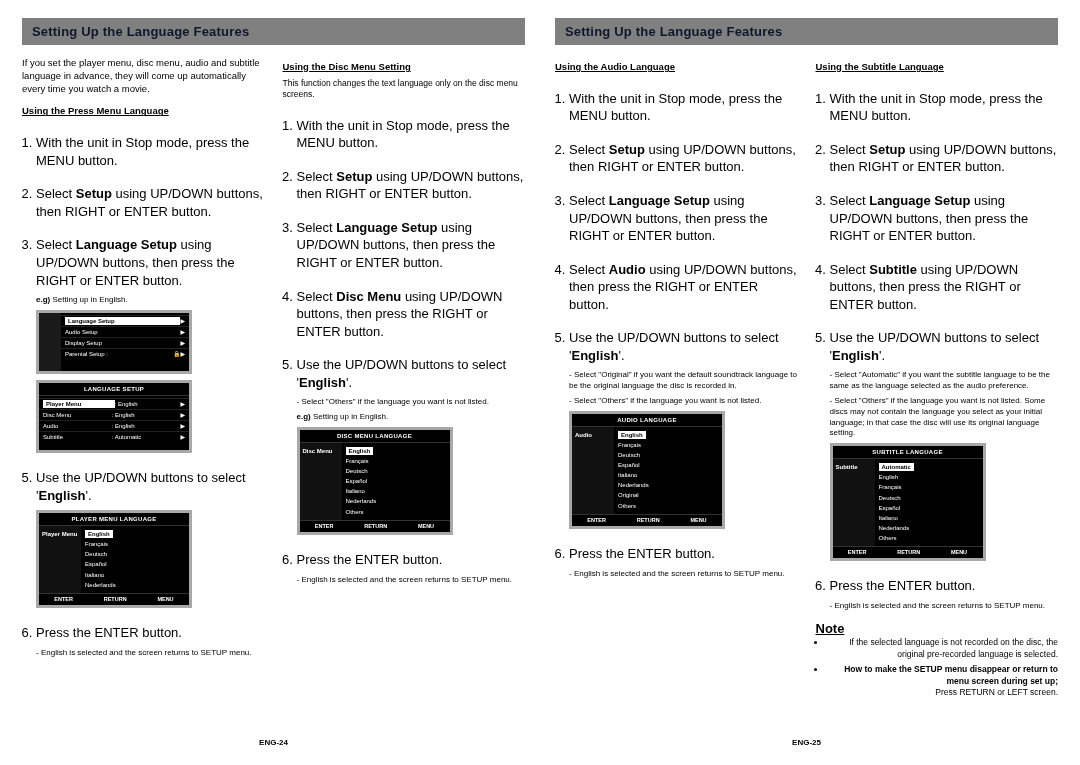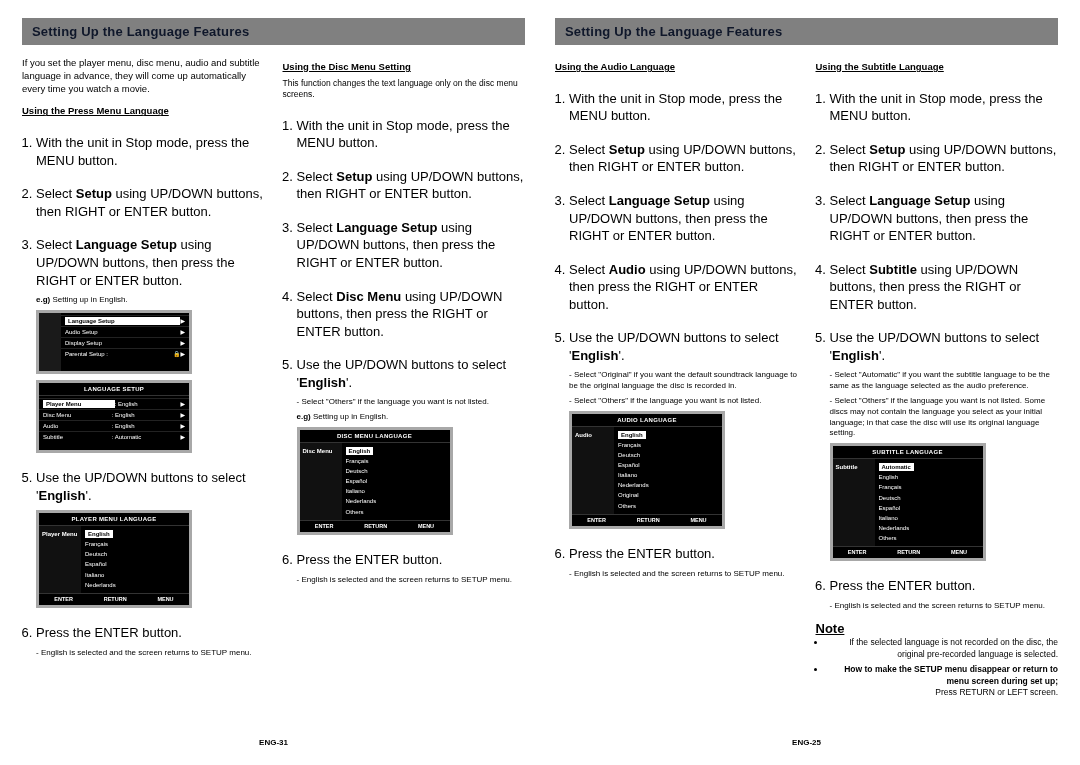--- a/index.html
+++ b/index.html
@@ -172,21 +172,21 @@
               <span>MENU</span>
             </div>
         </div>
 
         <ol class="steps" start="6">
           <li>Press the ENTER button.</li>
         </ol>
         <div class="sub">- <span>English is selected and the screen returns to SETUP menu.</span></div>
       </div>
     </div>
-    <div class="pgnum">ENG-31</div>
+    <div class="pgnum">ENG-24</div>
   </div>
 
   <div class="page">
     <div class="title-bar">Setting Up the Language Features</div>
     <div class="cols">
 
       <div class="col">
         <div class="subhead">Using the Audio Language</div>
         <ol class="steps">
           <li>With the unit in Stop mode, press the MENU button.</li>

